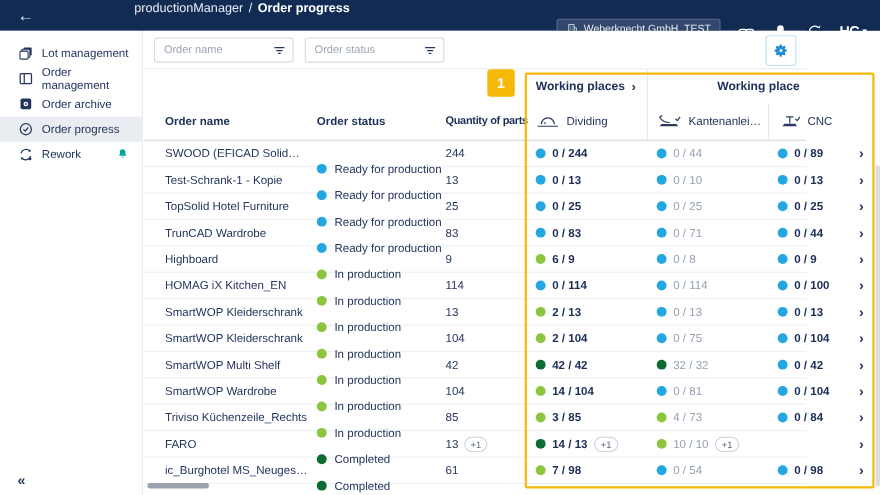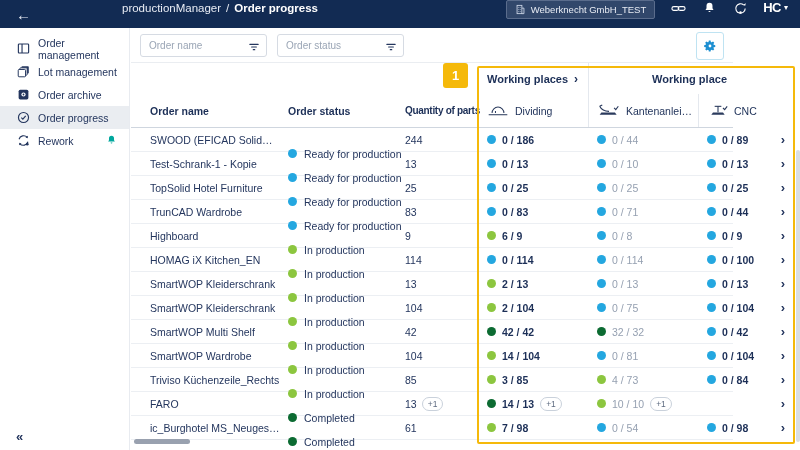--- a/index.html
+++ b/index.html
@@ -3,21 +3,21 @@
 <meta charset="utf-8">
 <style>
   html,body{margin:0;padding:0;background:#fff;font-family:"Liberation Sans",sans-serif;}
   #app{position:relative;width:800px;height:450px;overflow:hidden;background:#fff;}
 
   
   #topbar{position:absolute;left:0;top:0;width:800px;height:28px;background:#122B53;display:flex;align-items:center;color:#fff;}
   .back-arrow{position:absolute;left:16px;top:0;height:28px;display:flex;align-items:center;font-size:15px;color:#E8ECF4;cursor:pointer;}
   .breadcrumb{position:absolute;left:122px;top:0;height:16px;display:flex;align-items:center;font-size:11.5px;gap:5px;color:#E8ECF4;}
   .breadcrumb .page{font-weight:bold;color:#fff;}
-  .topbar-right{position:absolute;right:12px;top:0;height:36px;display:flex;align-items:flex-start;gap:15px;}
+  .topbar-right{position:absolute;right:12px;top:0;height:36px;display:flex;align-items:flex-end;gap:15px;}
   .company-btn{display:flex;align-items:center;gap:5px;background:#31476B;border:1px solid #5A6C8C;border-radius:2px;height:17px;padding:0 8px;font-size:9.5px;color:#E8ECF4;cursor:pointer;white-space:nowrap;}
   .tb-icon{display:flex;align-items:center;justify-content:center;width:16px;height:16px;cursor:pointer;}
   .logo{display:flex;align-items:center;gap:3px;cursor:pointer;}
   .logo .logo-txt{font-weight:bold;font-size:13px;letter-spacing:-0.5px;color:#fff;}
   .logo .caret{font-size:8px;color:#fff;}
 
   
   #sidebar{position:absolute;left:0;top:28px;width:130px;height:422px;background:#fff;border-right:1px solid #E8EBF0;box-sizing:border-box;}
   .side-item{display:flex;align-items:center;height:23px;padding-left:16px;gap:8px;font-size:10.5px;color:#24365E;cursor:pointer;position:relative;}
   .side-item.active{background:#EAEDF1;}
@@ -125,37 +125,37 @@
         <span class="caret">▾</span>
       </div>
     </div>
   </div>
 
   <div id="sidebar">
     <div id="sidebar-list">
       <div class="side-item">
         <span class="s-icon">
           <svg width="13" height="13" viewBox="0 0 16 16">
+              <rect x="5.5" y="1.5" width="9" height="9" rx="1" fill="#24365E"></rect>
+              <rect x="3.5" y="3.5" width="9" height="9" rx="1" fill="#fff" stroke="#24365E" stroke-width="1.2"></rect>
+              <rect x="1.5" y="5.5" width="9" height="9" rx="1" fill="#fff" stroke="#24365E" stroke-width="1.2"></rect>
+            </svg>
+        </span>
+        <span>Lot management</span>
+      </div>
+      <div class="side-item">
+        <span class="s-icon">
+          <svg width="13" height="13" viewBox="0 0 16 16">
               <g fill="none" stroke="#24365E" stroke-width="1.4">
                 <rect x="1.7" y="2.5" width="12.6" height="11" rx="1"></rect>
                 <path d="M6.2 2.5v11"></path>
               </g>
             </svg>
         </span>
         <span>Order management</span>
-      </div>
-      <div class="side-item">
-        <span class="s-icon">
-          <svg width="13" height="13" viewBox="0 0 16 16">
-              <rect x="5.5" y="1.5" width="9" height="9" rx="1" fill="#24365E"></rect>
-              <rect x="3.5" y="3.5" width="9" height="9" rx="1" fill="#fff" stroke="#24365E" stroke-width="1.2"></rect>
-              <rect x="1.5" y="5.5" width="9" height="9" rx="1" fill="#fff" stroke="#24365E" stroke-width="1.2"></rect>
-            </svg>
-        </span>
-        <span>Lot management</span>
       </div>
       <div class="side-item">
         <span class="s-icon">
           <svg width="13" height="13" viewBox="0 0 16 16">
               <rect x="2" y="2" width="12" height="12" rx="2" fill="#24365E"></rect>
               <circle cx="8" cy="8" r="2.6" fill="#fff"></circle>
               <circle cx="8" cy="8" r="1.1" fill="#24365E"></circle>
             </svg>
         </span>
         <span>Order archive</span>
@@ -295,21 +295,21 @@
     <div class="cell-status">
       <span class="dot dot-blue"></span>
       <span>Ready for production</span>
     </div>
     <div class="cell-qty">
       <span>244</span>
 
     </div>
     <div class="cell-wp wp-0">
       <span class="dot dot-blue"></span>
-      <span class="wp-val">0 / 186</span>
+      <span class="wp-val">0 / 244</span>
 
     </div>
     <div class="cell-wp wp-1">
       <span class="dot dot-blue"></span>
       <span class="wp-val">0 / 44</span>
 
     </div>
     <div class="cell-wp wp-2">
       <span class="dot dot-blue"></span>
       <span class="wp-val">0 / 89</span>

